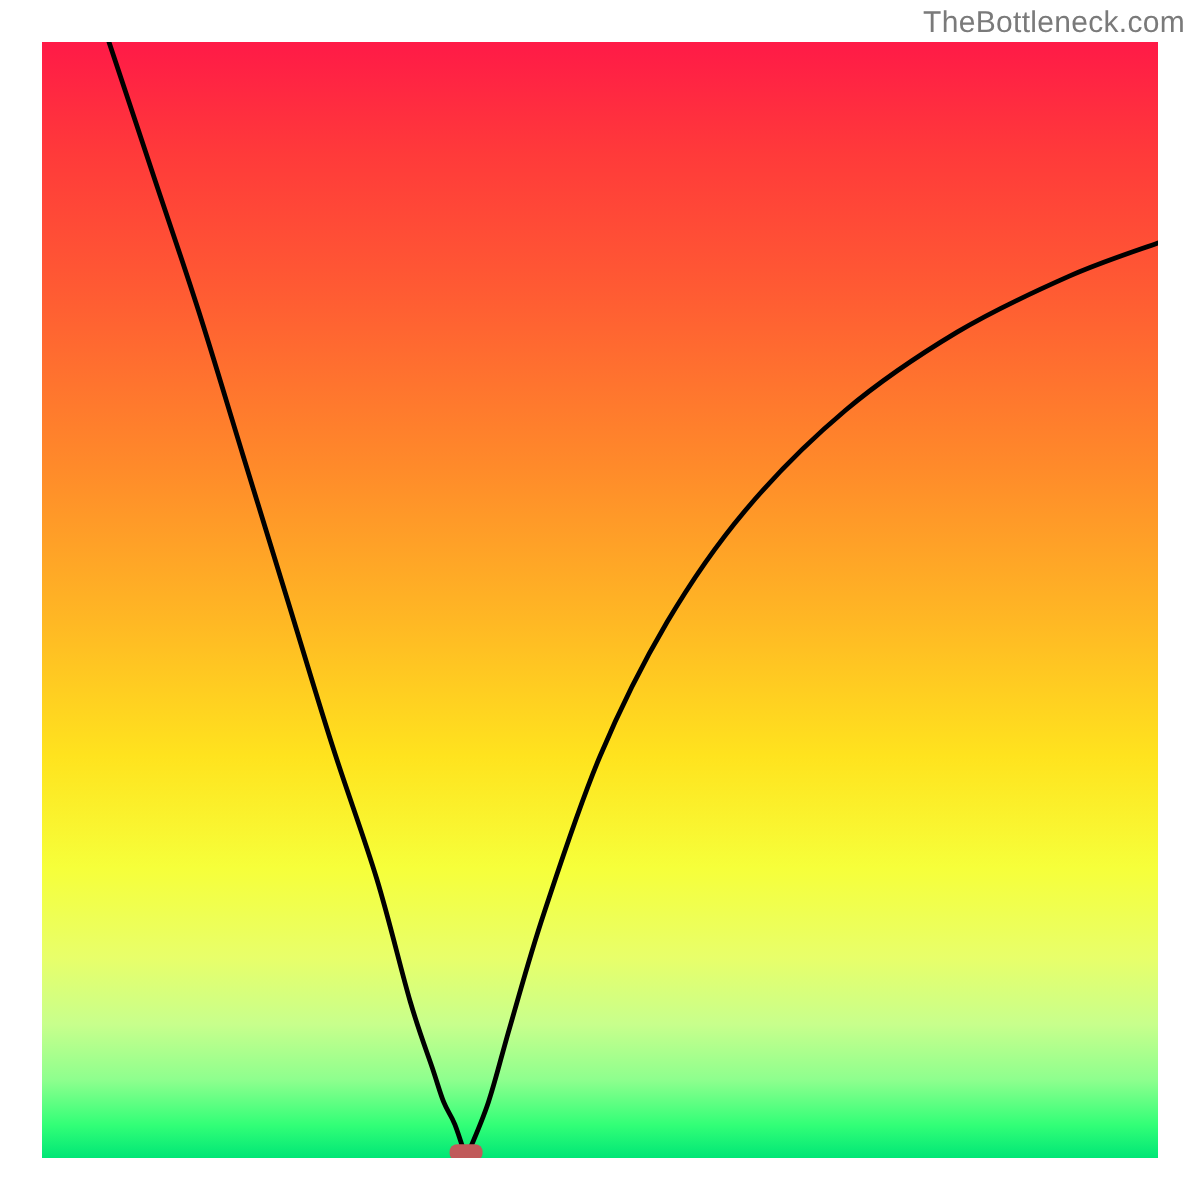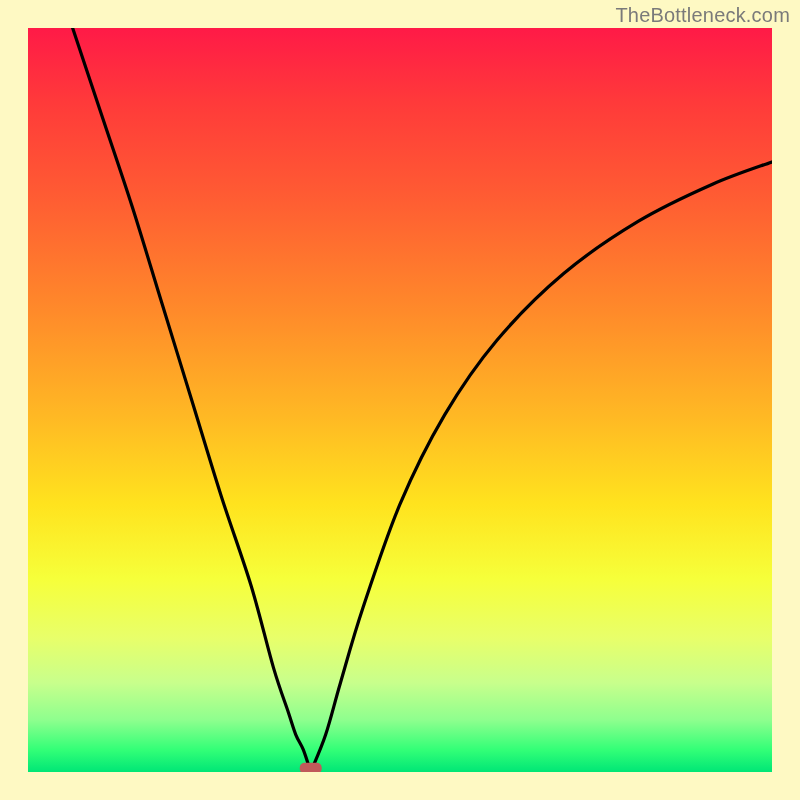--- a/index.html
+++ b/index.html
@@ -10,21 +10,21 @@
     background: #000;
     overflow: hidden;
     font-family: Arial, Helvetica, sans-serif;
   }
   .frame {
     position: absolute;
     top: 0;
     left: 0;
     width: 800px;
     height: 800px;
-    background: #fef9c3;
+    background: #ffffff;
   }
   .plot {
     position: absolute;
     top: 28px;
     left: 28px;
     width: 744px;
     height: 744px;
     
     background: linear-gradient(
       to bottom,

